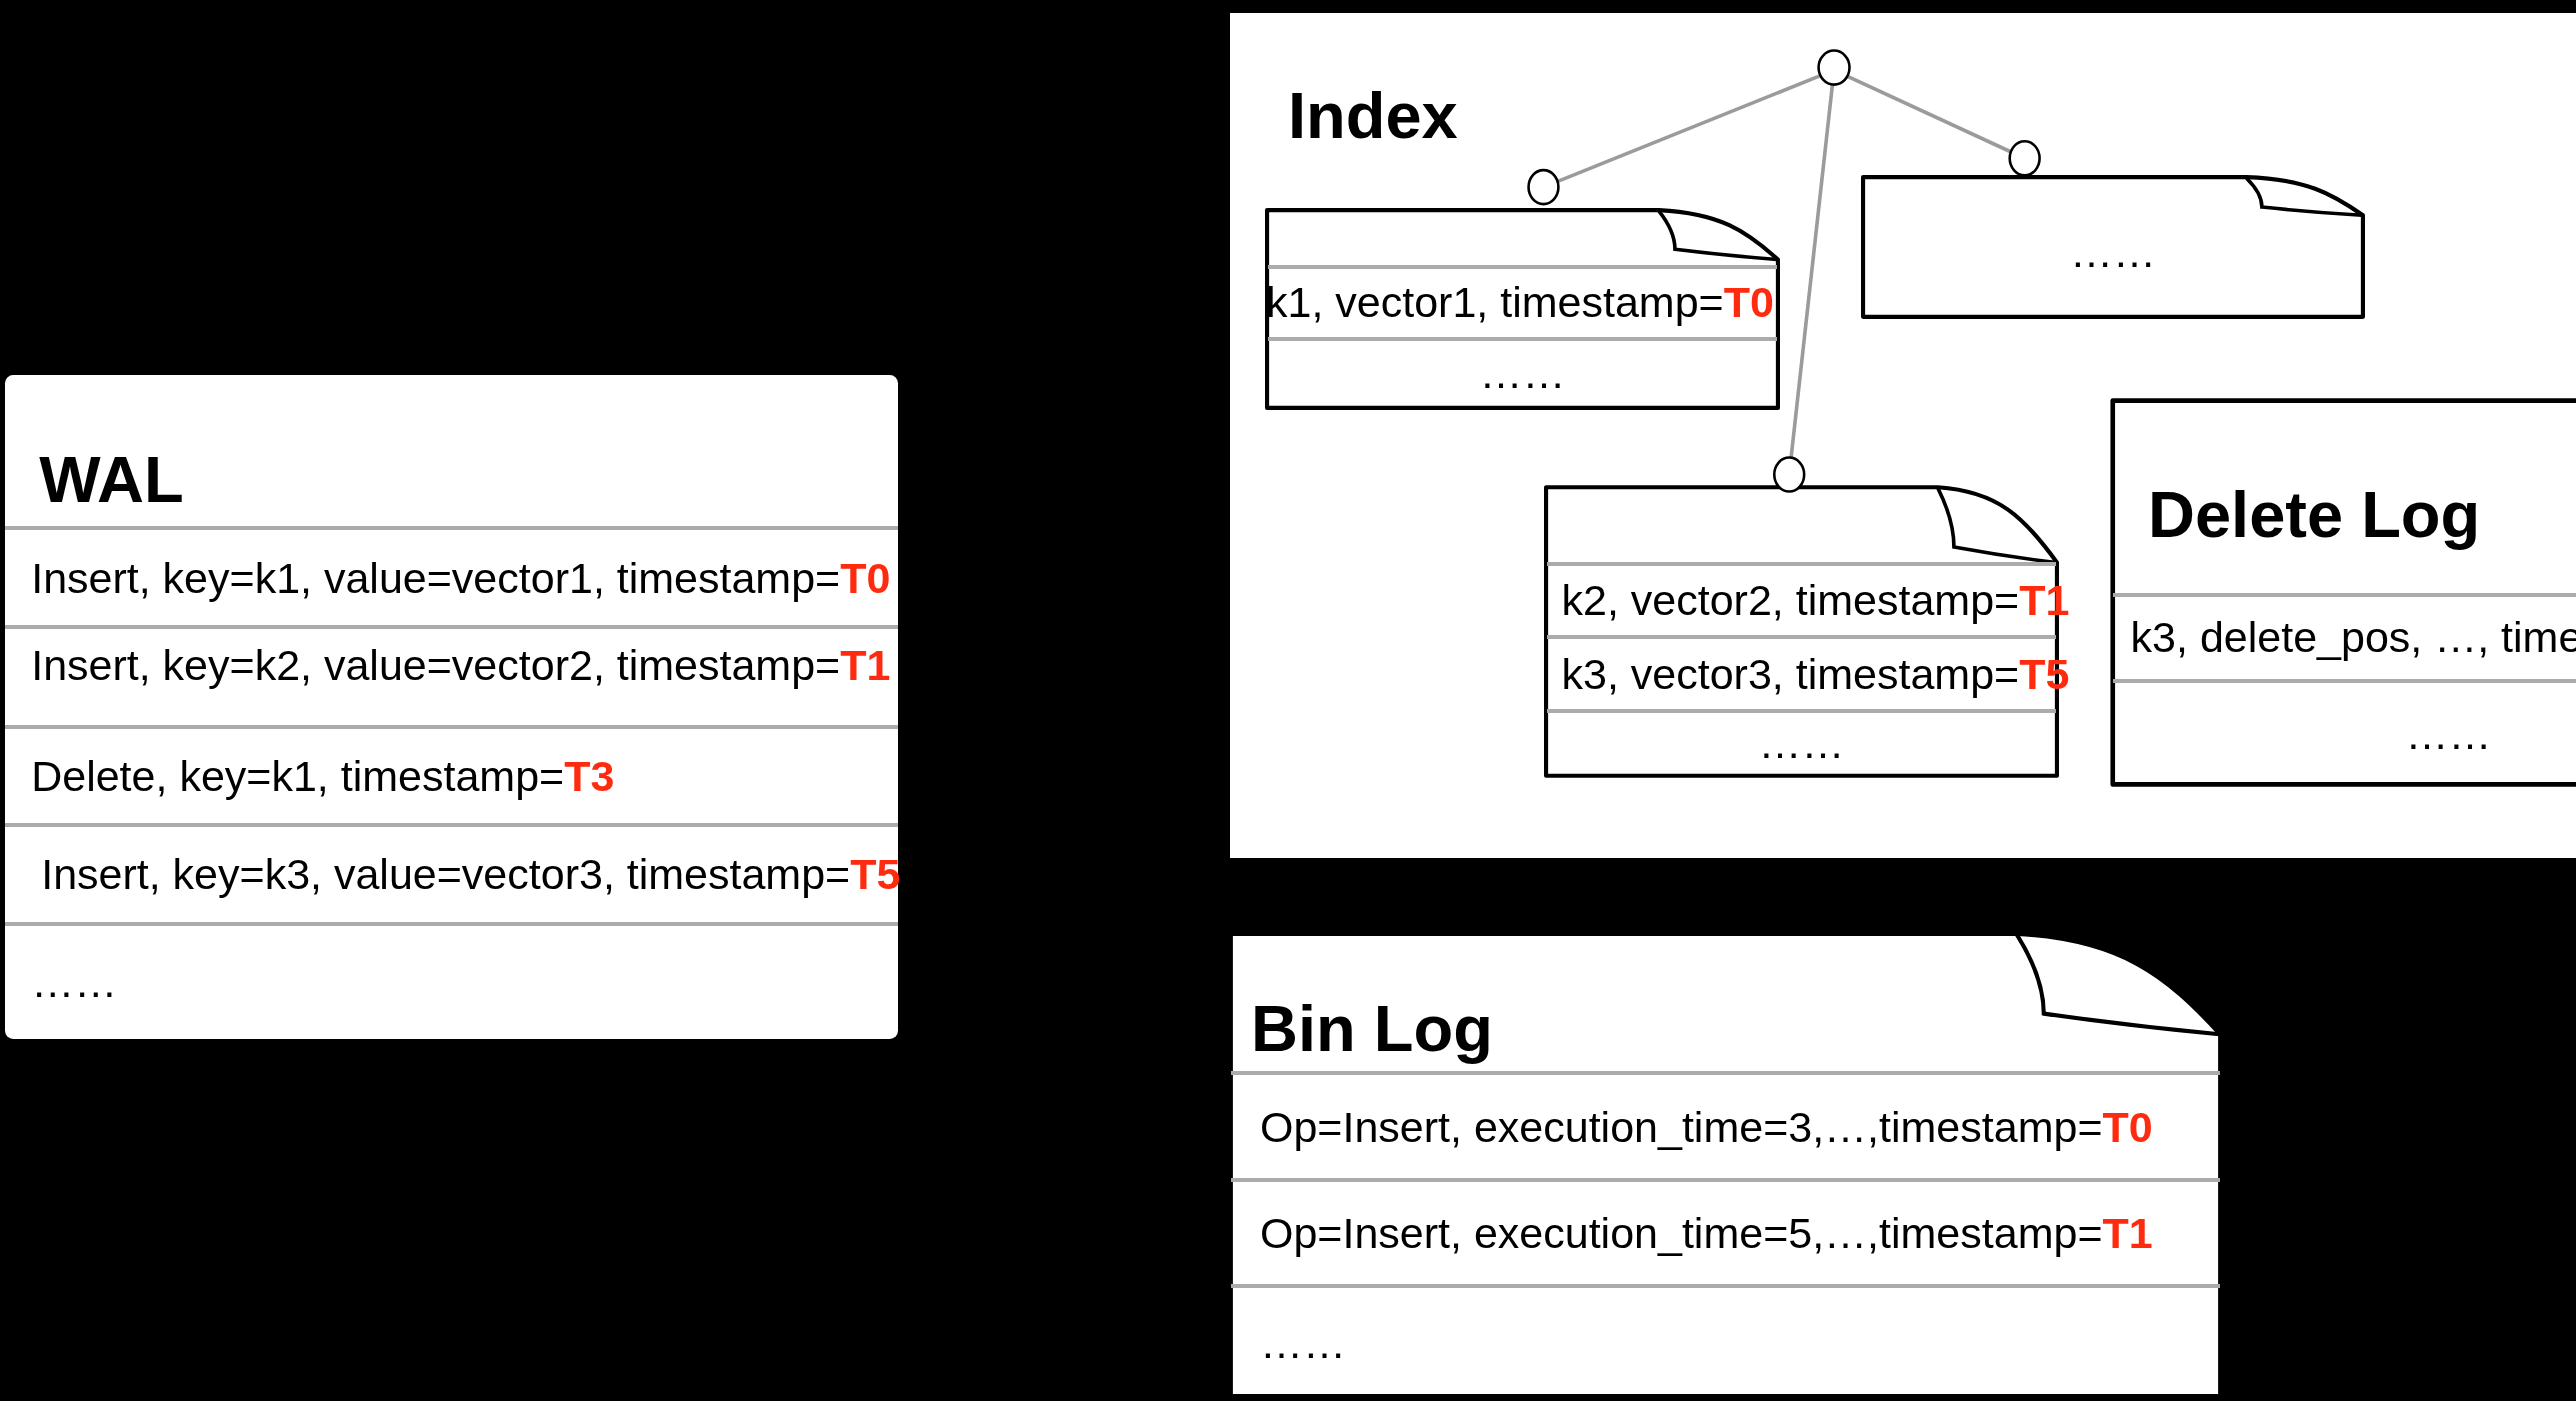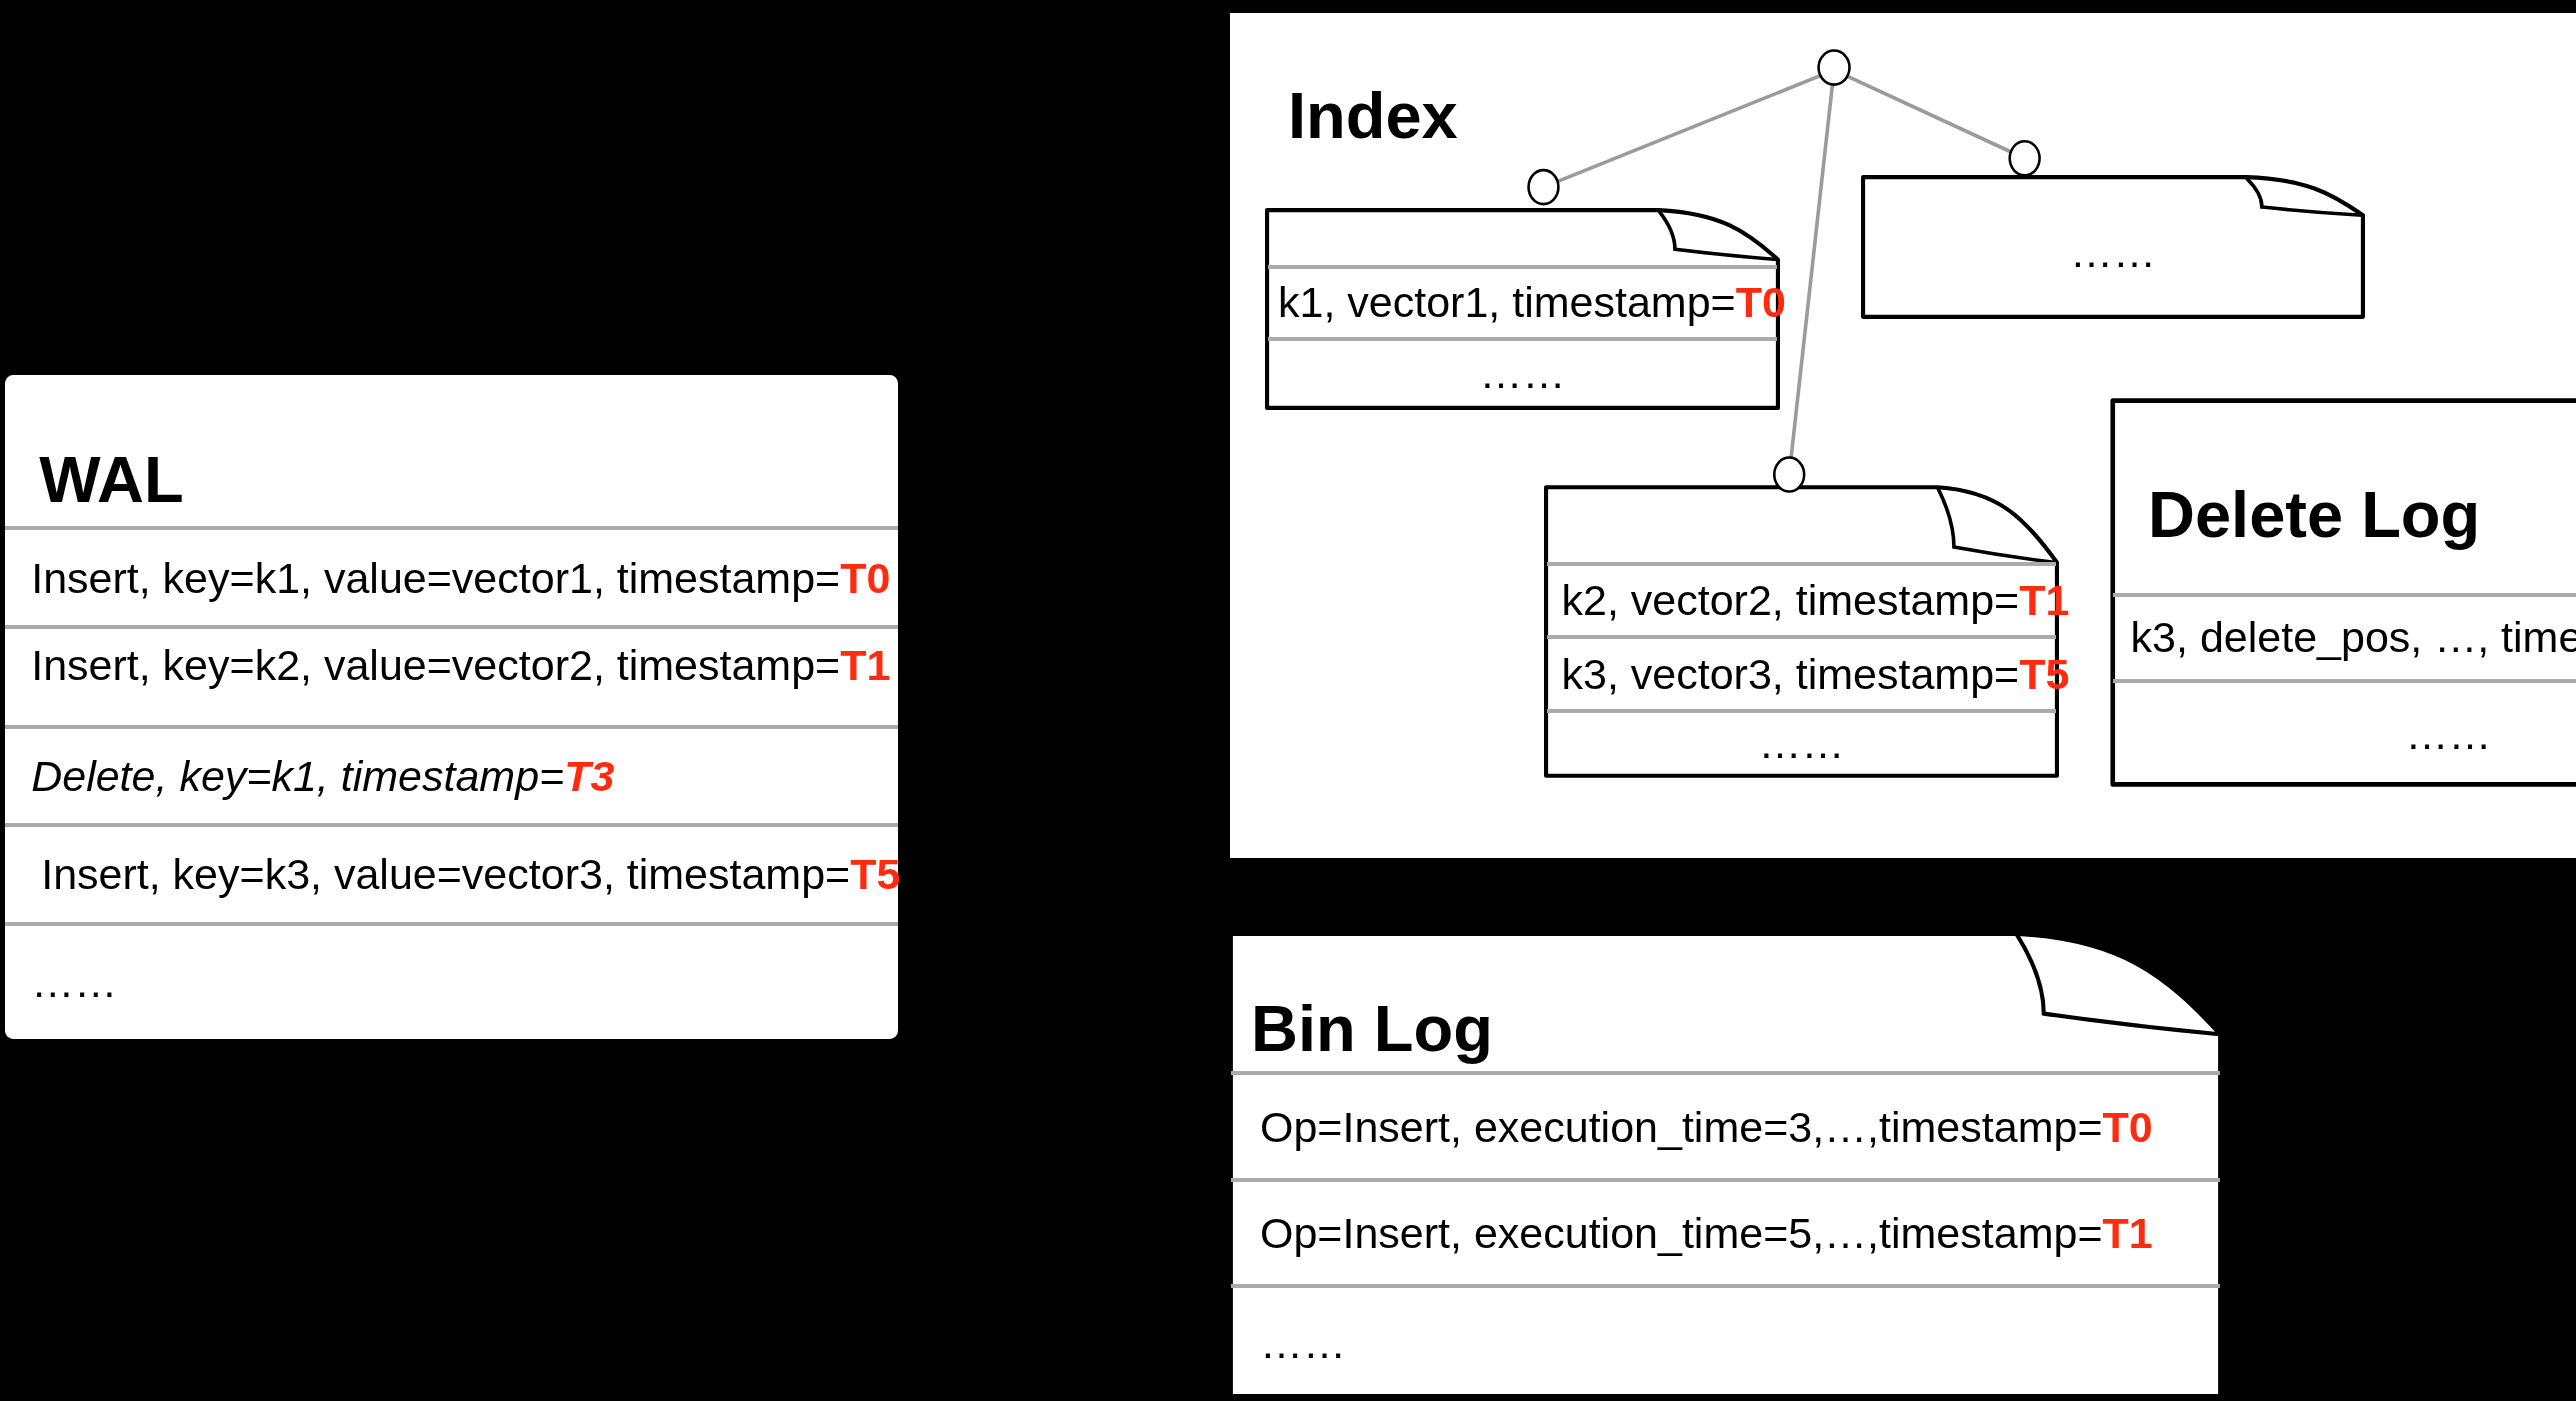--- a/index.html
+++ b/index.html
@@ -84,21 +84,21 @@
     <div class="divider" style="top:547px;"></div>
 
     <div class="row" style="top:156px; height:95px; padding-left:26px;">
       <span>Insert, key=k1, value=vector1, timestamp=</span>
         <span class="ts">T0</span>
     </div>
     <div class="row" style="top:243px; height:95px; padding-left:26px;">
       <span>Insert, key=k2, value=vector2, timestamp=</span>
         <span class="ts">T1</span>
     </div>
-    <div class="row" style="top:354px; height:94px; padding-left:26px;font-style:italic;">
+    <div class="row" style="top:354px; height:94px; padding-left:26px;">
       <span>Delete, key=k1, timestamp=</span>
         <span class="ts">T3</span>
     </div>
     <div class="row" style="top:452px; height:95px; padding-left:36px;">
       <span>Insert, key=k3, value=vector3, timestamp=</span>
         <span class="ts">T5</span>
     </div>
     <div class="row" style="top:551px; height:112px; padding-left:26px;">
       <span>……</span>
     </div>
@@ -118,21 +118,21 @@
     </g>
   </svg>
 
   <div class="note" style="left:1265px; top:208px; width:515px; height:202px;">
     <svg class="notebg" width="515" height="202" viewBox="0 0 1000 392">
       <path d="M 4 4 H 765 C 883 10, 934 44, 996 100 L 996 388 L 4 388 Z" fill="#ffffff" stroke="#000000" stroke-width="8" stroke-linejoin="round"></path>
       <path d="M 765 6 Q 796 45 796 80 Q 894 92 994 100" fill="none" stroke="#000000" stroke-width="7"></path>
     </svg>
     <div class="divider" style="top:57px;"></div>
     <div class="divider" style="top:129px;"></div>
-    <div class="row" style="top:60px; height:69px; padding-left:13px;">
+    <div class="row" style="top:60px; height:69px; padding-left:1px;">
       <span>k1, vector1, timestamp=</span>
         <span class="ts">T0</span>
     </div>
     <div class="row centered" style="top:132px; height:66px;">
       <span>……</span>
     </div>
   </div>
 
   <div class="note" style="left:1861px; top:175px; width:504px; height:144px;">
     <svg class="notebg" width="504" height="144" viewBox="0 0 978 279">

